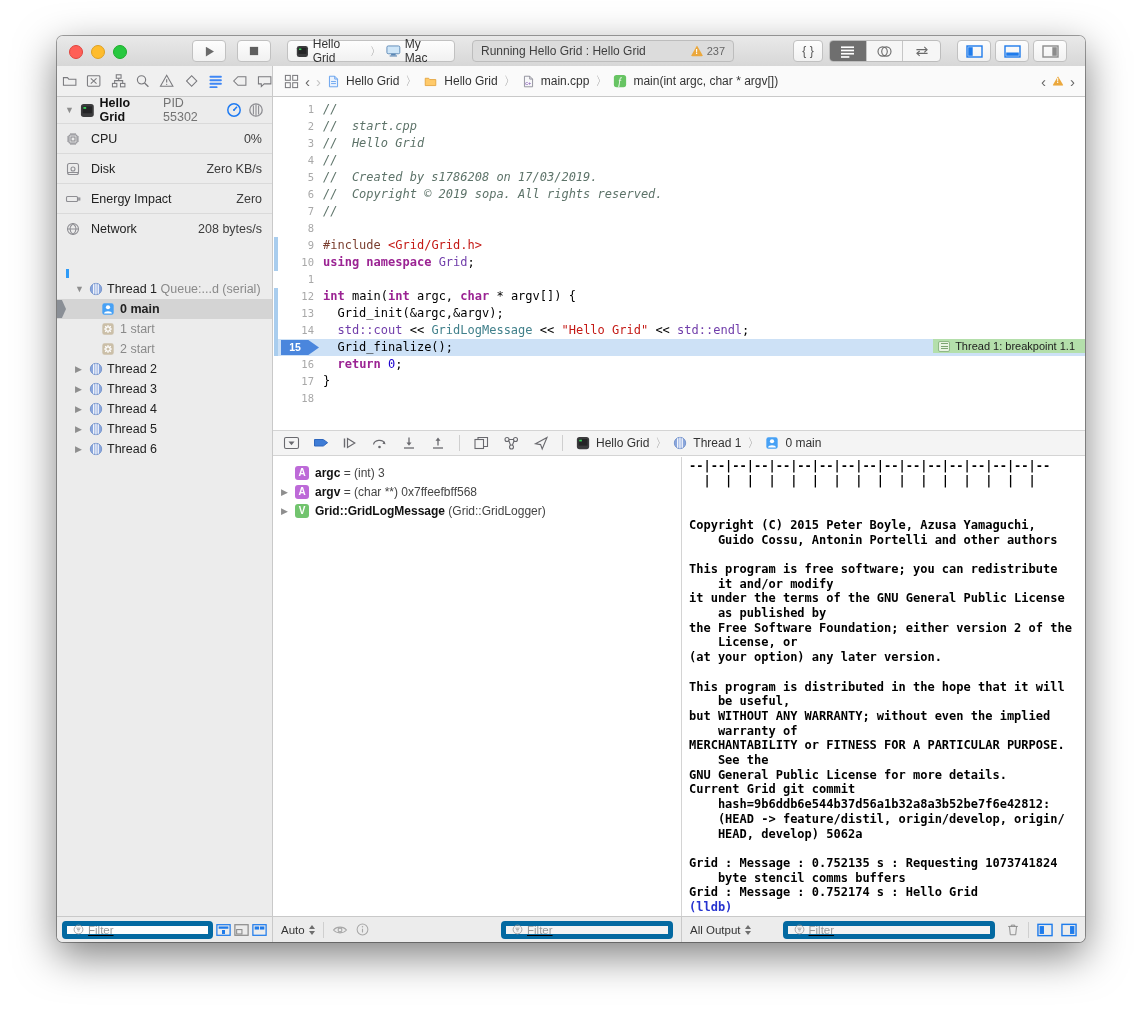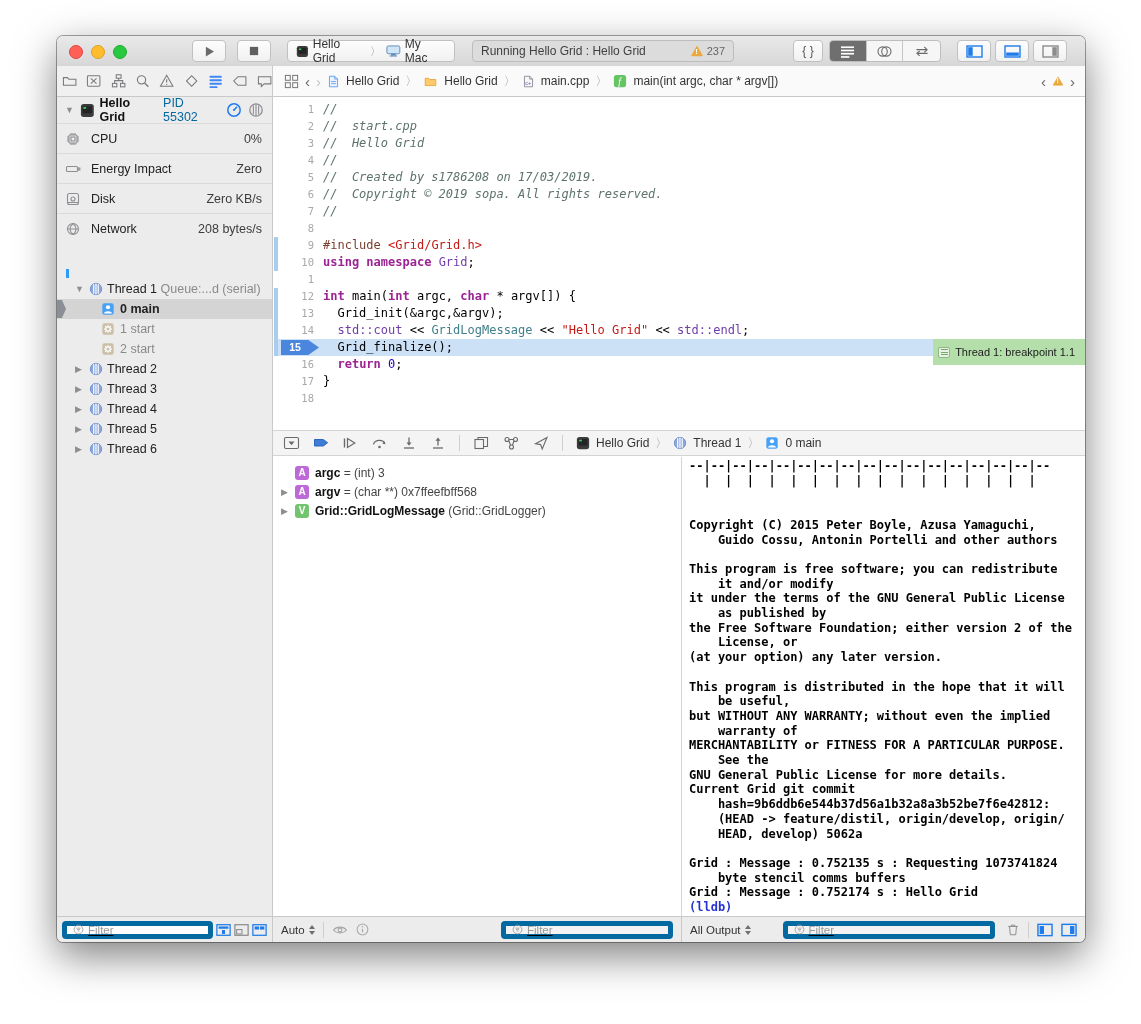--- a/index.html
+++ b/index.html
@@ -34,21 +34,21 @@
   .crumbsep{color:#9a9a9a;font-size:12px;}
   .chev{color:#666;font-size:15px;line-height:1;}
   .chev.dis{color:#c4c4c4;}
   .jb-right{margin-left:auto;display:flex;align-items:center;gap:5px;}
   .minitri{transform:scale(.8);}
   
   .sidebar{position:absolute;left:0;top:61px;width:216px;bottom:26px;background:#ececec;border-right:1px solid #c9c9c9;box-sizing:border-box;font-size:12.5px;color:#222;overflow:hidden;}
   .procrow{position:relative;height:26px;display:flex;align-items:center;padding-left:8px;gap:5px;}
   .disc{color:#8e8e8e;font-size:9px;width:10px;}
   .procname{font-weight:bold;color:#111;}
-  .procpid{color:#0369a1;}
+  .procpid{color:#737373;}
   .procicons{margin-left:auto;display:flex;gap:6px;padding-right:8px;}
   .gaugerow{height:29px;display:flex;align-items:center;padding:0 10px 0 8px;gap:0;border-top:1px solid #dadada;margin-left:0;}
   .gaugerow .gi{width:22px;display:flex;}
   .gaugerow .gl{margin-left:4px;color:#222;}
   .gaugerow .gv{margin-left:auto;color:#3c3c3c;}
   .netbar{position:absolute;left:9px;width:3px;height:9px;background:#2e9bf7;}
   .threadlist{position:absolute;left:0;right:0;top:182px;}
   .trow{height:20px;display:flex;align-items:center;position:relative;}
   .trow .disc{position:absolute;left:18px;}
   .trow .ticon{position:absolute;left:32px;display:flex;}
@@ -61,21 +61,21 @@
   .trow.sel .tlabel{font-weight:bold;}
   .curtag{position:absolute;left:0;top:1px;width:9px;height:18px;background:#8a8f96;clip-path:polygon(0 0,55% 0,100% 50%,55% 100%,0 100%);}
   
   .editor{position:absolute;left:217px;top:61px;right:0;height:333px;background:#fff;overflow:hidden;font-family:"DejaVu Sans Mono",monospace;font-size:12px;}
   .crow{position:relative;height:17px;line-height:17px;white-space:pre;}
   .lnum{position:absolute;left:0;width:40px;text-align:right;color:#a8a8a8;font-size:10.5px;}
   .lcode{position:absolute;left:49px;}
   .crow.bp{background:#cde1f6;}
   .bpbadge{position:absolute;left:7px;top:1px;width:38px;height:15px;background:#4a86dd;clip-path:polygon(0 0,72% 0,100% 50%,72% 100%,0 100%);
     color:#fff;font-size:10.5px;font-weight:bold;line-height:15px;text-align:center;padding-right:10px;box-sizing:border-box;font-family:"Liberation Sans",sans-serif;}
-  .bpnote{position:absolute;right:0;top:0;height:26px;background:#b4dfab;display:flex;align-items:center;gap:5px;padding:0 10px 0 5px;
+  .bpnote{position:absolute;right:0;top:0;height:14px;background:#b4dfab;display:flex;align-items:center;gap:5px;padding:0 10px 0 5px;
     font-family:"Liberation Sans",sans-serif;font-size:11px;color:#1c1c1c;}
   .bpnote .nicon{width:12px;height:11px;background:#e7f3e2;border:1px solid #8fb886;border-radius:2px;display:flex;flex-direction:column;justify-content:center;gap:1.5px;padding:0 1.5px;box-sizing:border-box;}
   .bpnote .nicon i{display:block;height:1px;background:#7ba471;}
   .chbar{position:absolute;left:0;width:4px;background:#a9cdee;}
   .kw{font-weight:bold;}
   .com{font-style:italic;}
   
   .debugbar{position:absolute;left:216px;top:394px;right:0;height:26px;background:#f4f4f4;border-top:1px solid #d4d4d4;border-bottom:1px solid #d4d4d4;
     box-sizing:border-box;display:flex;align-items:center;padding-left:10px;gap:13px;}
   .dbsep{width:1px;height:16px;background:#cfcfcf;}
@@ -319,40 +319,40 @@
               </g>
             </svg>
           </span>
           <span class="gl">CPU</span>
           <span class="gv">0%</span>
         </div>
         <div class="gaugerow">
           <span class="gi">
             <svg width="16" height="16" viewBox="0 0 16 16">
               <g fill="none" stroke="#8e8e93" stroke-width="1.1">
-                <rect x="1.5" y="5.5" width="11" height="5" rx="1"></rect>
-                <rect x="13" y="7" width="1.8" height="2"></rect>
-              </g>
-            </svg>
-          </span>
-          <span class="gl">Energy Impact</span>
-          <span class="gv">Zero</span>
+                <rect x="2.5" y="2.5" width="11" height="11" rx="2"></rect>
+                <circle cx="8" cy="8" r="2"></circle>
+                <path d="M2.5 11.5 h11"></path>
+              </g>
+            </svg>
+          </span>
+          <span class="gl">Disk</span>
+          <span class="gv">Zero KB/s</span>
         </div>
         <div class="gaugerow">
           <span class="gi">
             <svg width="16" height="16" viewBox="0 0 16 16">
               <g fill="none" stroke="#8e8e93" stroke-width="1.1">
-                <rect x="2.5" y="2.5" width="11" height="11" rx="2"></rect>
-                <circle cx="8" cy="8" r="2"></circle>
-                <path d="M2.5 11.5 h11"></path>
-              </g>
-            </svg>
-          </span>
-          <span class="gl">Disk</span>
-          <span class="gv">Zero KB/s</span>
+                <rect x="1.5" y="5.5" width="11" height="5" rx="1"></rect>
+                <rect x="13" y="7" width="1.8" height="2"></rect>
+              </g>
+            </svg>
+          </span>
+          <span class="gl">Energy Impact</span>
+          <span class="gv">Zero</span>
         </div>
         <div class="gaugerow">
           <span class="gi">
             <svg width="16" height="16" viewBox="0 0 16 16">
               <g fill="none" stroke="#8e8e93" stroke-width="1.1">
                 <circle cx="8" cy="8" r="5.5"></circle>
                 <path d="M2.5 8 h11 M8 2.5 c-4 3.5 -4 7.5 0 11 M8 2.5 c4 3.5 4 7.5 0 11"></path>
               </g>
             </svg>
           </span>

